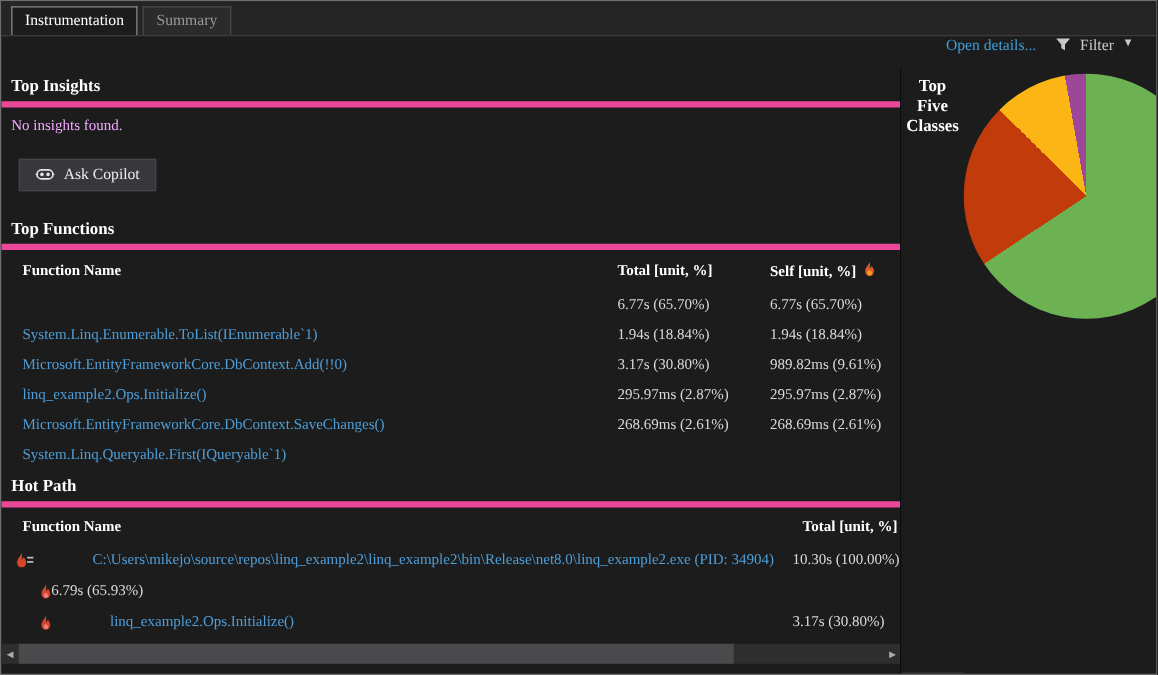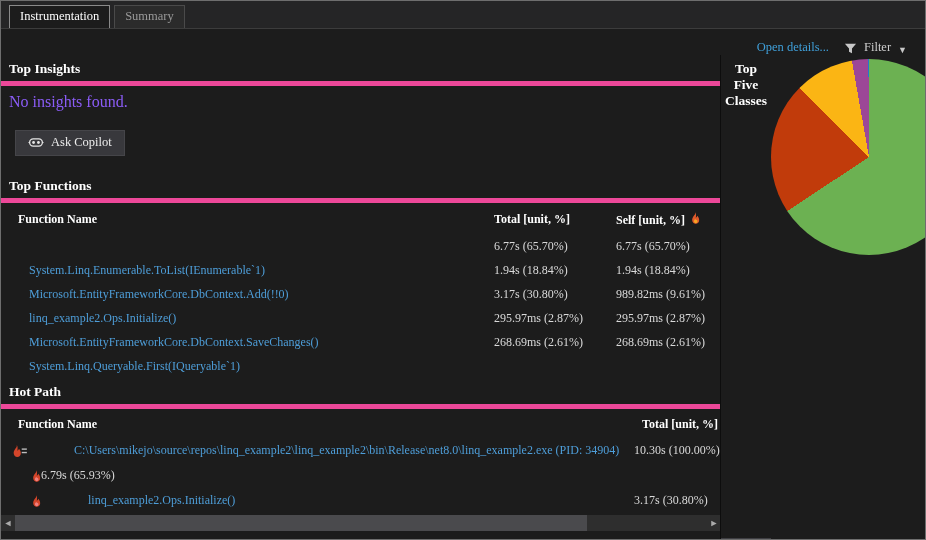--- a/index.html
+++ b/index.html
@@ -16,50 +16,50 @@
     padding-left:8px; border-bottom:1px solid #3c3c3c;
   }
   .tab {
     padding:3px 10px 4px; margin-right:4px; font-size:12.5px;
     border:1px solid #4a4a4a; border-bottom:none; cursor:default;
   }
   .tab.active { background:#1c1c1c; color:#ffffff; border-color:#8a8a8a; }
   .tab.inactive { background:#2b2b2b; color:#9a9a9a; }
   
   .toolbar {
-    height:26px; display:flex; align-items:flex-end; justify-content:flex-end;
+    height:26px; display:flex; align-items:flex-start; justify-content:flex-end;
     gap:7px; padding-right:18px;
   }
   .link { color:#3f9fd9; font-size:12.5px; cursor:pointer; }
   .filter-label { color:#cccccc; font-size:12.5px; }
   .caret { color:#c8c8c8; font-size:9px; }
   
   .content { display:flex; height:484px; }
   .left { width:720px; border-right:1px solid #0d0d0d; position:relative; overflow:hidden; }
   .right { flex:1; display:flex; flex-direction:row; overflow:hidden; }
   
   .section-h {
     font-size:13.5px; font-weight:bold; color:#ffffff;
     padding:6px 8px 4px; border-bottom:5px solid #ec4899;
   }
-  .insights-msg { padding:7px 8px; font-size:16px; color:#8b5cf6; }
+  .insights-msg { padding:7px 8px; font-size:12px; color:#f0abfc; }
   .copilot-btn {
     display:inline-flex; align-items:center; gap:7px;
     margin:12px 0 0 14px; padding:4px 12px 5px;
     background:#38383c; border:1px solid #454549; color:#ededed;
     font-size:12.5px; cursor:pointer;
   }
   
   .tf-section { margin-top:16px; }
   .thead { display:flex; font-weight:bold; color:#ffffff; padding:9px 0 6px; }
   .col-name  { flex:1; padding-left:17px; min-width:0; }
   .col-total { width:122px; flex:none; }
   .col-self  { width:104px; flex:none; display:flex; align-items:center; gap:5px; }
   .fn-row { display:flex; height:24px; align-items:center; }
-  .fn-name { flex:1; min-width:0; padding-left:28px; color:#4e9ed9; white-space:nowrap; overflow:hidden; cursor:pointer;margin-top:48px; }
+  .fn-name { flex:1; min-width:0; padding-left:17px; color:#4e9ed9; white-space:nowrap; overflow:hidden; cursor:pointer;margin-top:48px; }
   .val { color:#dadada; white-space:nowrap; overflow:hidden; }
   .fn-row .col-total, .fn-row .col-self { overflow:hidden; }
   
   .hp-section { margin-top:24px; }
   .hp-head { display:flex; font-weight:bold; color:#ffffff; padding:8px 0 6px; }
   .hp-total-h { width:86px; flex:none; text-align:right; padding-right:2px; white-space:nowrap; overflow:hidden; }
   .hp-row { display:flex; align-items:center; height:25px; }
   .hp-icon { flex:none; display:inline-flex; align-items:center; }
   .hp-name { flex:1; min-width:0; color:#4e9ed9; white-space:nowrap; overflow:hidden; padding-left:6px; cursor:pointer;margin-left:41px; }
   .hp-total { width:86px; flex:none; color:#dadada; white-space:nowrap; overflow:hidden; }

